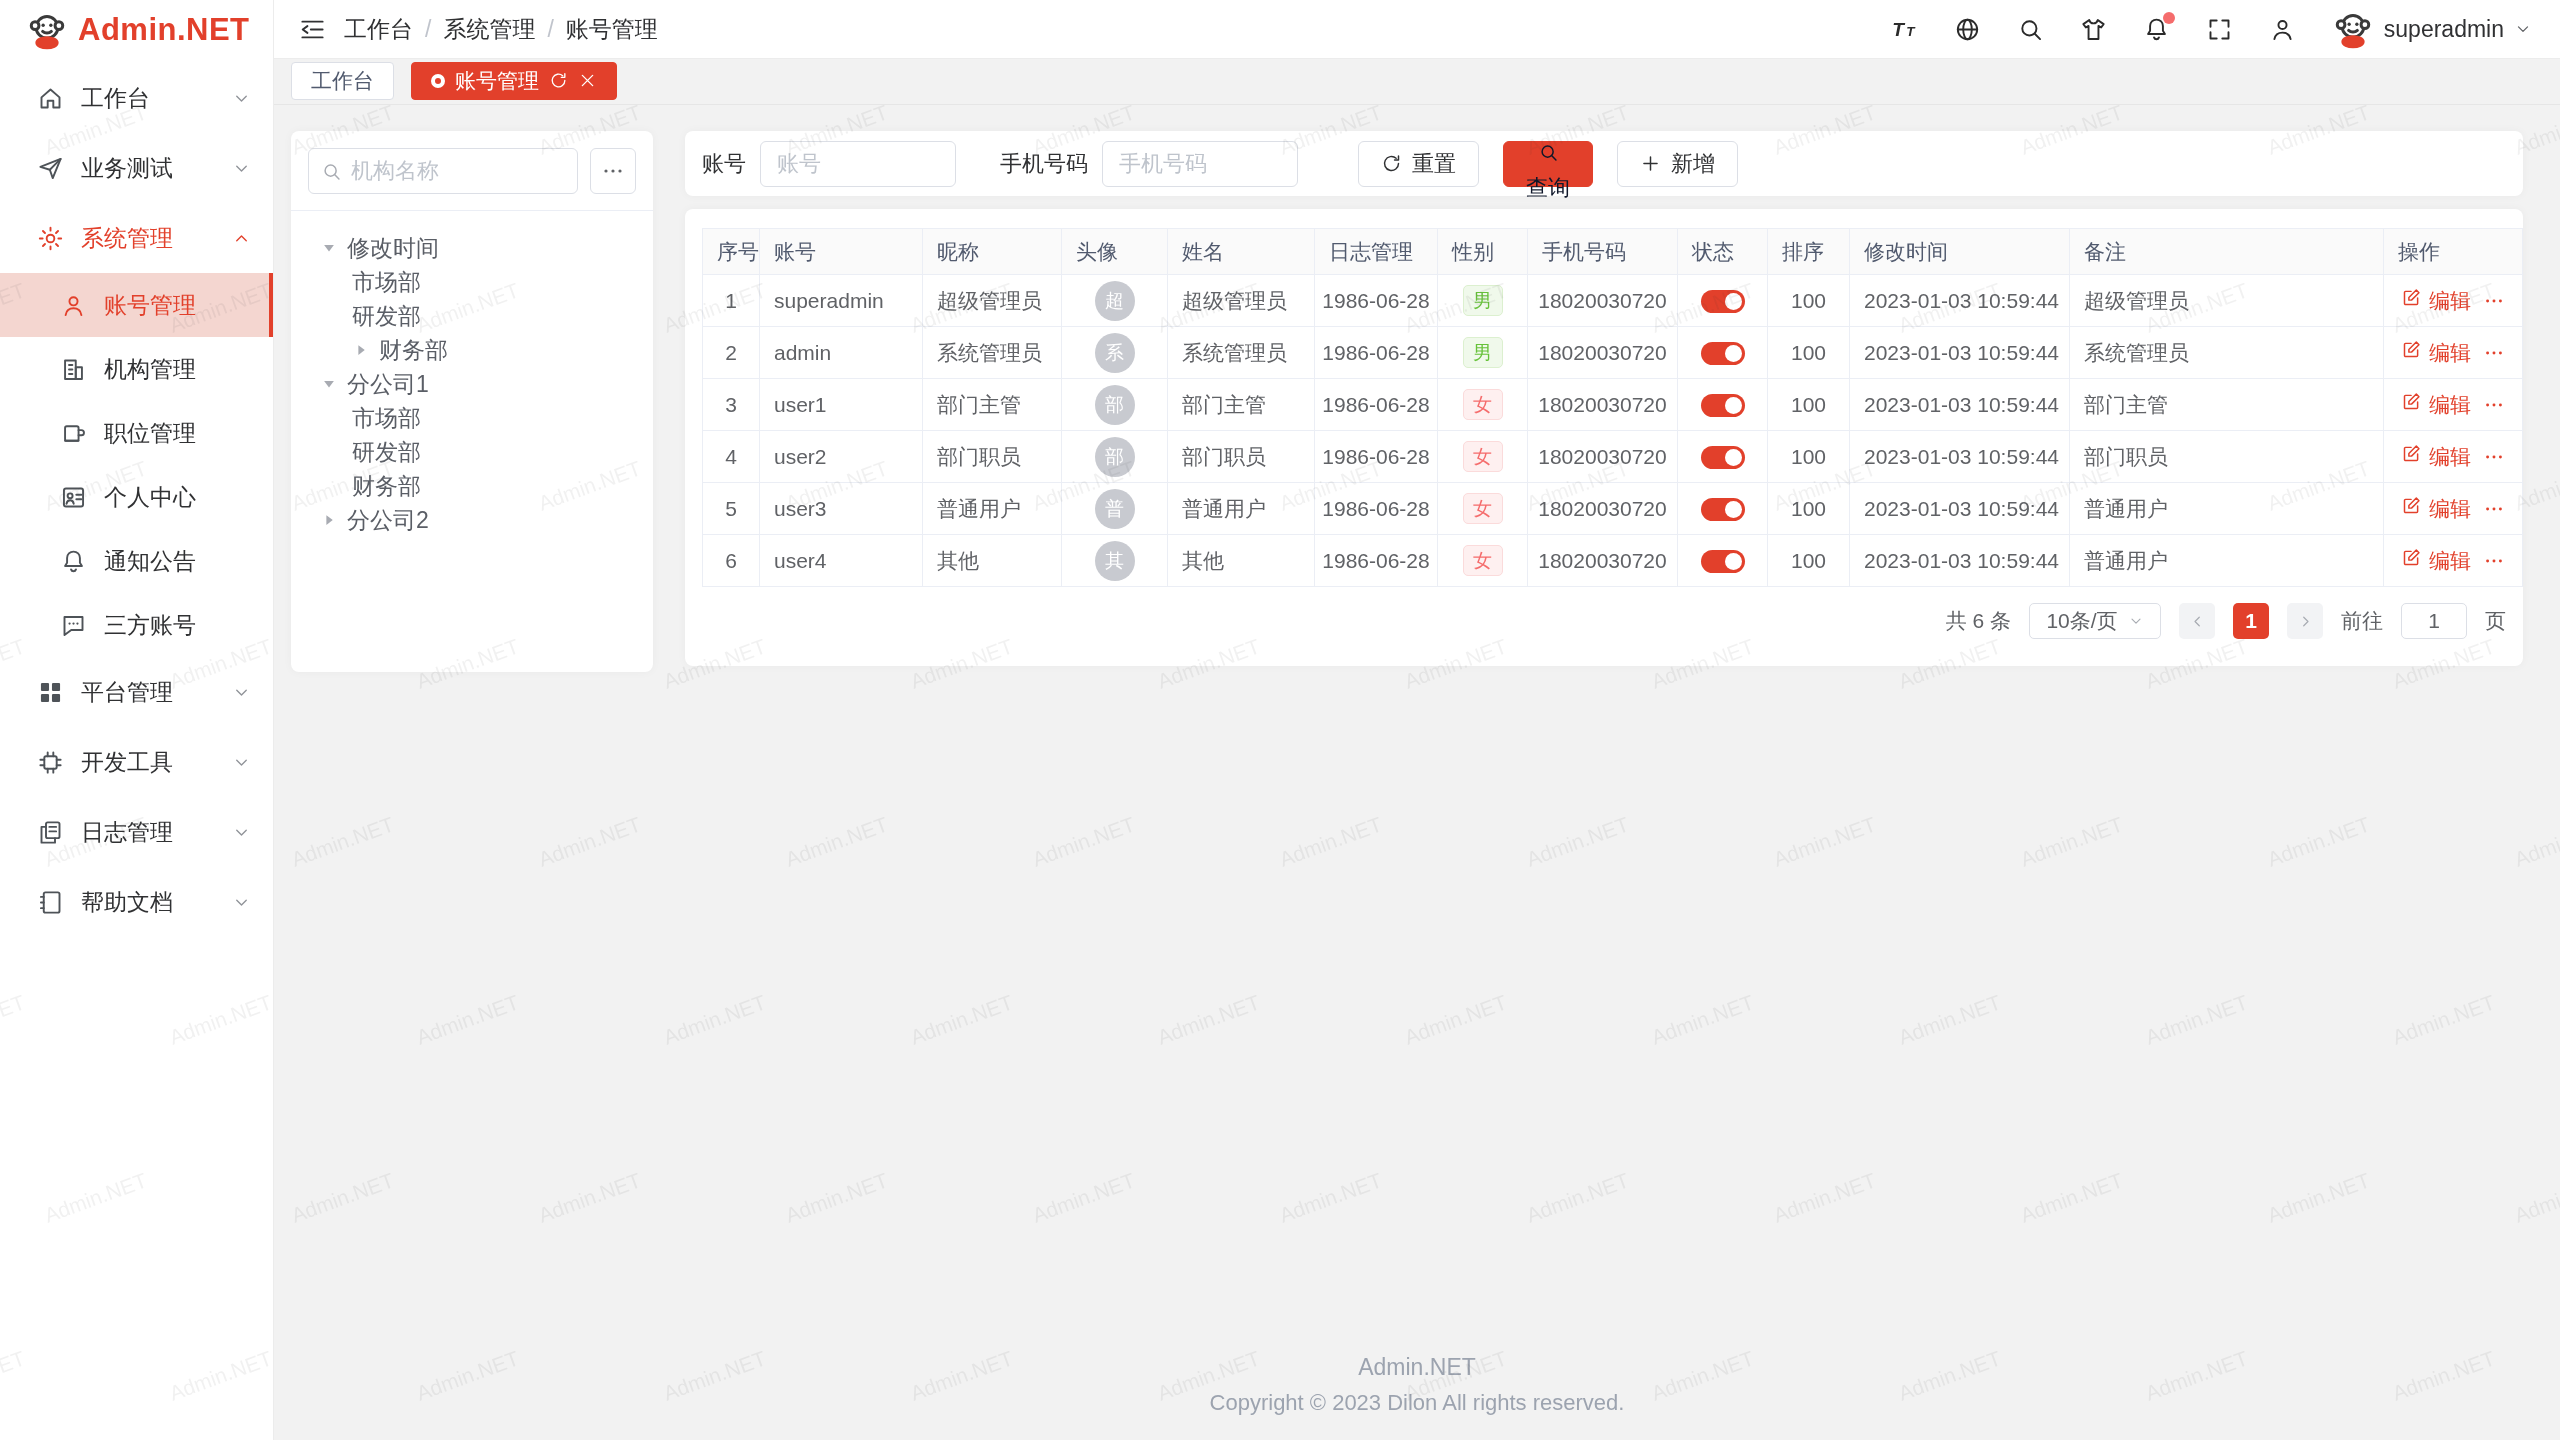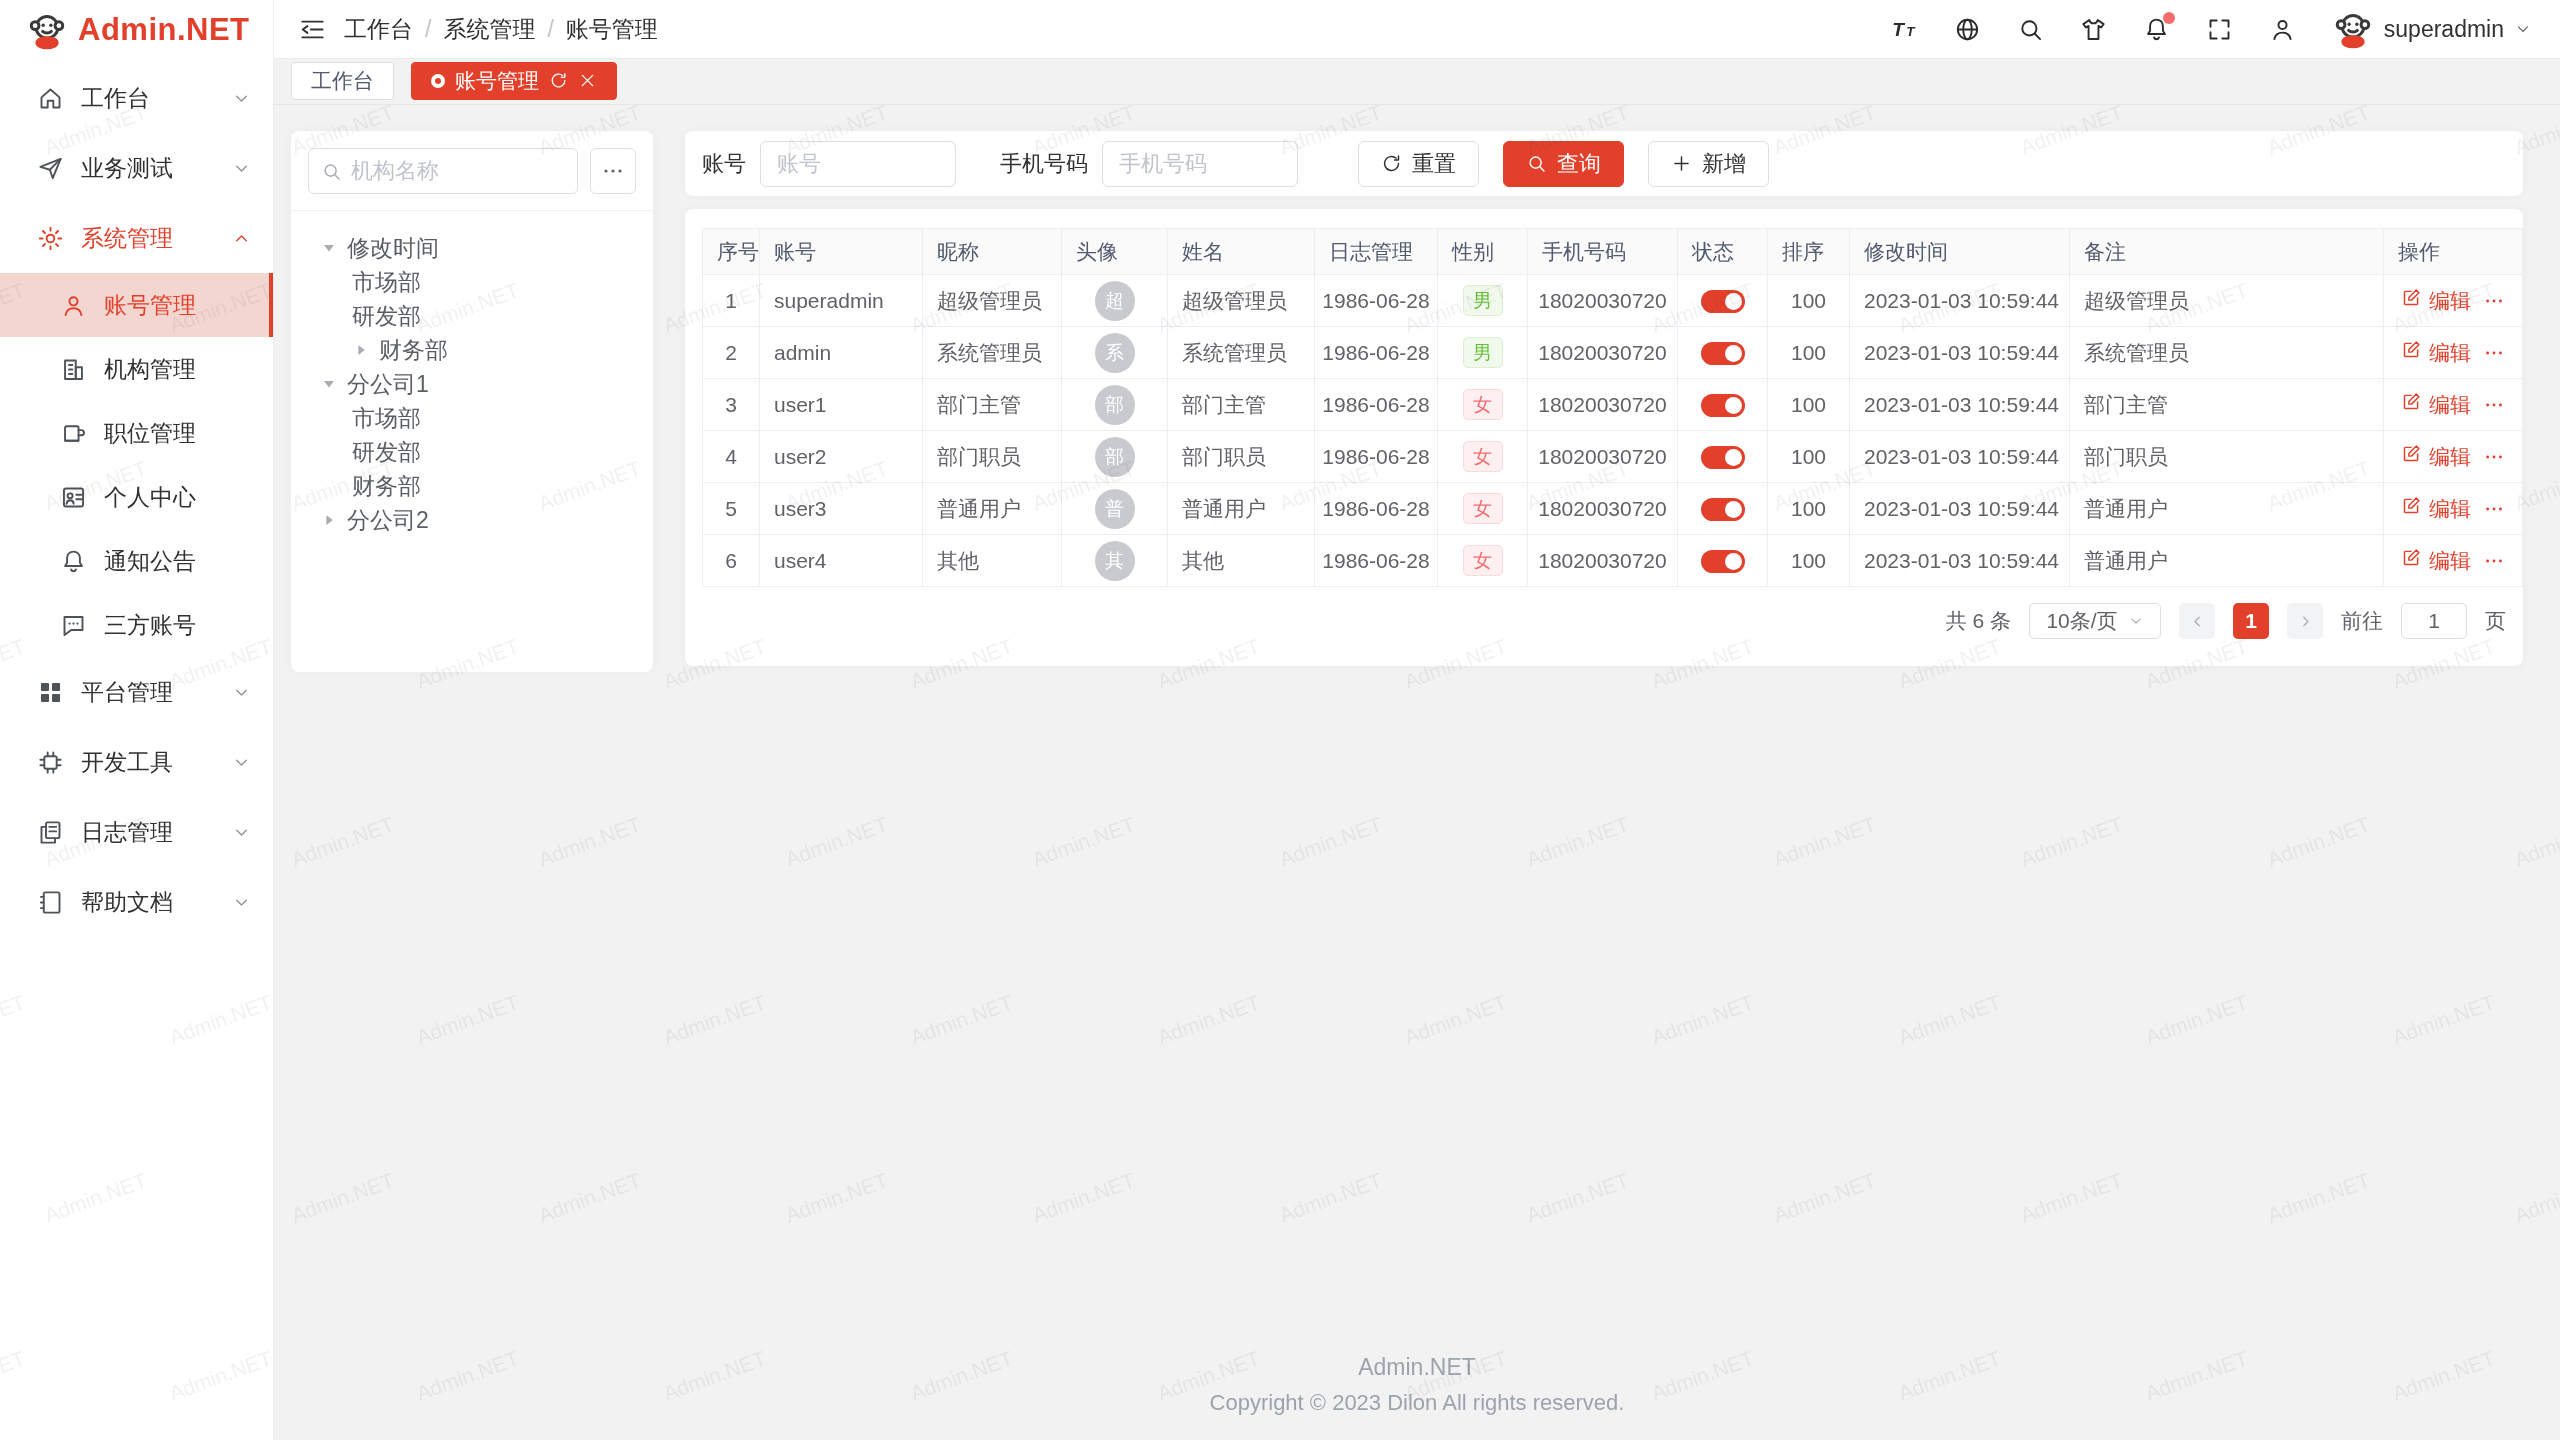--- a/index.html
+++ b/index.html
@@ -69,21 +69,21 @@
   .right-col { flex:1; display:flex; flex-direction:column; gap:13px; min-width:0; }
 
   
   .filter-card { height:65px; display:flex; align-items:center; padding:0 17px; }
   .f-label { font-size:22px; color:#303133; margin-right:14px; }
   .f-input { width:196px; height:46px; border:1px solid #dcdfe6; border-radius:6px; padding:0 16px; font-size:22px; color:#606266; outline:none; font-family:inherit; }
   .f-input::placeholder { color:#bfc4cc; }
   .gap-lg { margin-left:44px; }
   .btn { height:46px; padding:0 22px; border:1px solid #dcdfe6; border-radius:6px; background:#fff; font-size:22px; color:#303133; display:inline-flex; align-items:center; gap:10px; cursor:pointer; font-family:inherit; }
   .btn i { width:21px; height:21px; }
-  .btn.primary { background:#e2402b; border-color:#e2402b; color:#ffffff; }
+  .btn.primary { background:#e2402b; border-color:#e2402b; color:#0f172a;flex-direction:column; }
   .btn-reset { margin-left:60px; }
   .btn + .btn { margin-left:24px; }
 
   
   .table-card { height:457px; padding:19px 17px 0; display:flex; flex-direction:column; }
   table.grid { width:1820px; border-collapse:collapse; table-layout:fixed; font-size:21px; color:#606266; border:1px solid #ebeef5; }
   .grid col:nth-child(1){width:57px} .grid col:nth-child(2){width:163px} .grid col:nth-child(3){width:139px}
   .grid col:nth-child(4){width:106px} .grid col:nth-child(5){width:147px} .grid col:nth-child(6){width:123px}
   .grid col:nth-child(7){width:90px} .grid col:nth-child(8){width:150px} .grid col:nth-child(9){width:90px}
   .grid col:nth-child(10){width:82px} .grid col:nth-child(11){width:220px} .grid col:nth-child(12){width:314px}

